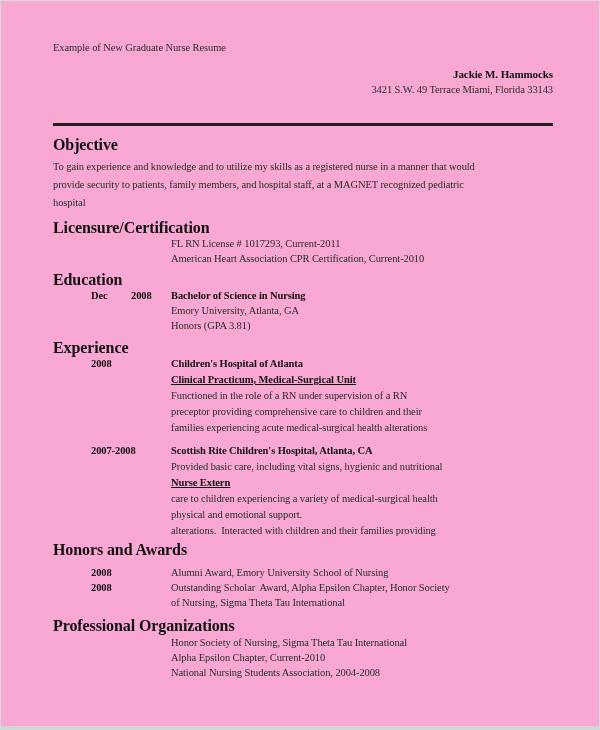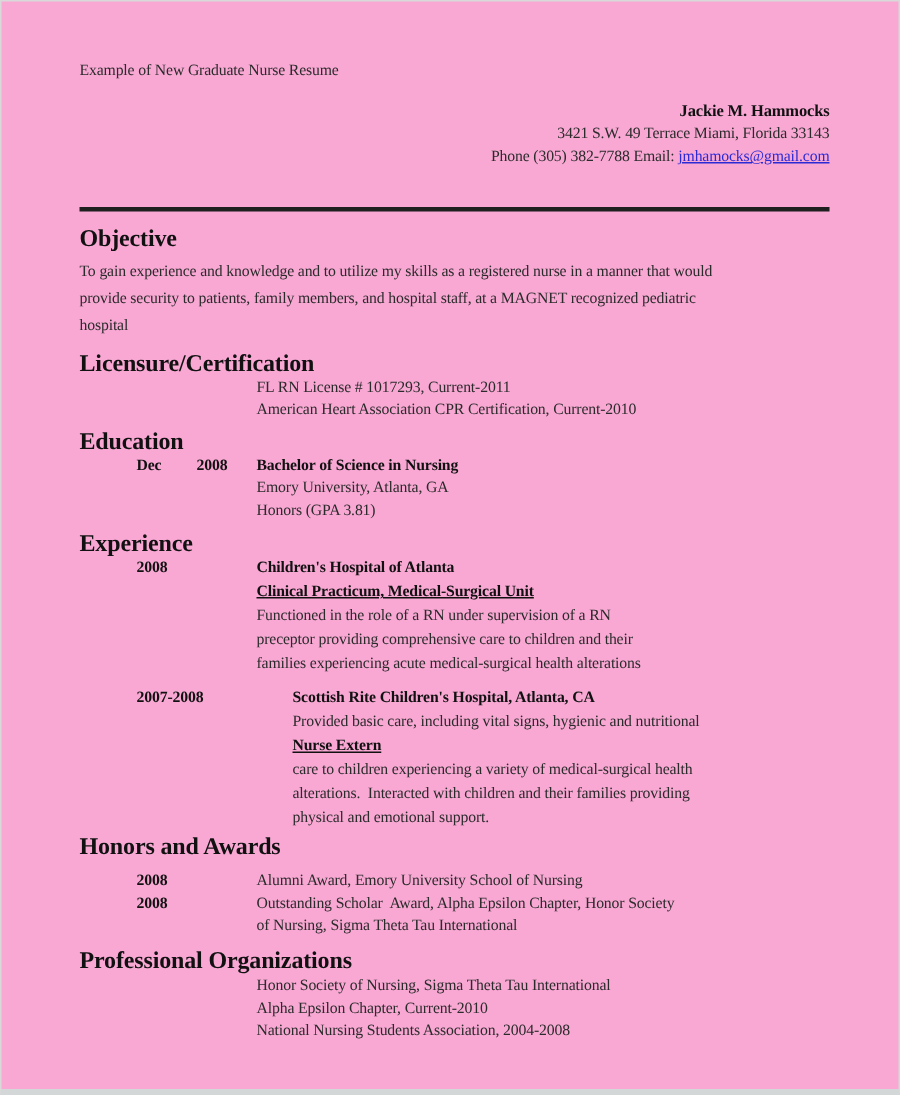--- a/index.html
+++ b/index.html
@@ -36,21 +36,21 @@
   .indent-list { margin-top: 2px; padding-left: 118px; }
 
   .t-education { margin-top: 7px; }
   .edu-block { margin-top: 2px; }
   .edu-row { display: grid; grid-template-columns: 40px 40px 1fr; padding-left: 38px; }
   .edu-details { padding-left: 118px; }
 
   .t-experience { margin-top: 8px; }
   .job { display: grid; grid-template-columns: 80px 1fr; padding-left: 38px; }
   .job-1 { margin-top: 2px; }
-  .job-2 { margin-top: 7px; gap: 24px; }
+  .job-2 { margin-top: 7px; }
   .job .ln { line-height: 16px; }
   .b { font-weight: bold; color: #111; }
   .role { font-weight: bold; color: #111; text-decoration: underline; }
 
   .t-honors { margin-top: 4px; }
   .honors-block { margin-top: 9px; }
   .honor-row { display: grid; grid-template-columns: 80px 1fr; padding-left: 38px; }
 
   .t-organizations { margin-top: 9px; }
   .org-list { margin-top: 3px; padding-left: 118px; }
@@ -59,21 +59,20 @@
 <body>
 
 <div class="page">
   <div class="content">
 
     <div class="doc-label ln">Example of New Graduate Nurse Resume</div>
 
     <div class="header-block">
       <div class="name ln">Jackie M. Hammocks</div>
       <div class="ln">3421 S.W. 49 Terrace Miami, Florida 33143</div>
-      <div class="ln"><span>Phone (305) 382-7788 Email: </span><a class="email-link">jmhamocks@gmail.com</a></div>
     </div>
 
     <div class="rule"></div>
 
     <div class="sec-title t-objective">Objective</div>
     <div class="objective-text">
       <div class="ln">To gain experience and knowledge and to utilize my skills as a registered nurse in a manner that would</div>
       <div class="ln">provide security to patients, family members, and hospital staff, at a MAGNET recognized pediatric</div>
       <div class="ln">hospital</div>
     </div>
@@ -110,22 +109,22 @@
       </div>
     </div>
 
     <div class="job job-2">
       <div class="ln b">2007-2008</div>
       <div>
         <div class="ln b">Scottish Rite Children's Hospital, Atlanta, CA</div>
         <div class="ln">Provided basic care, including vital signs, hygienic and nutritional</div>
         <div class="ln"><span class="role">Nurse Extern</span></div>
         <div class="ln">care to children experiencing a variety of medical-surgical health</div>
+        <div class="ln">physical and emotional support.</div>
         <div class="ln">alterations.  Interacted with children and their families providing</div>
-        <div class="ln">physical and emotional support.</div>
       </div>
     </div>
 
     <div class="sec-title t-honors">Honors and Awards</div>
     <div class="honors-block">
       <div class="honor-row">
         <div class="ln b">2008</div>
         <div class="ln">Alumni Award, Emory University School of Nursing</div>
       </div>
       <div class="honor-row">

